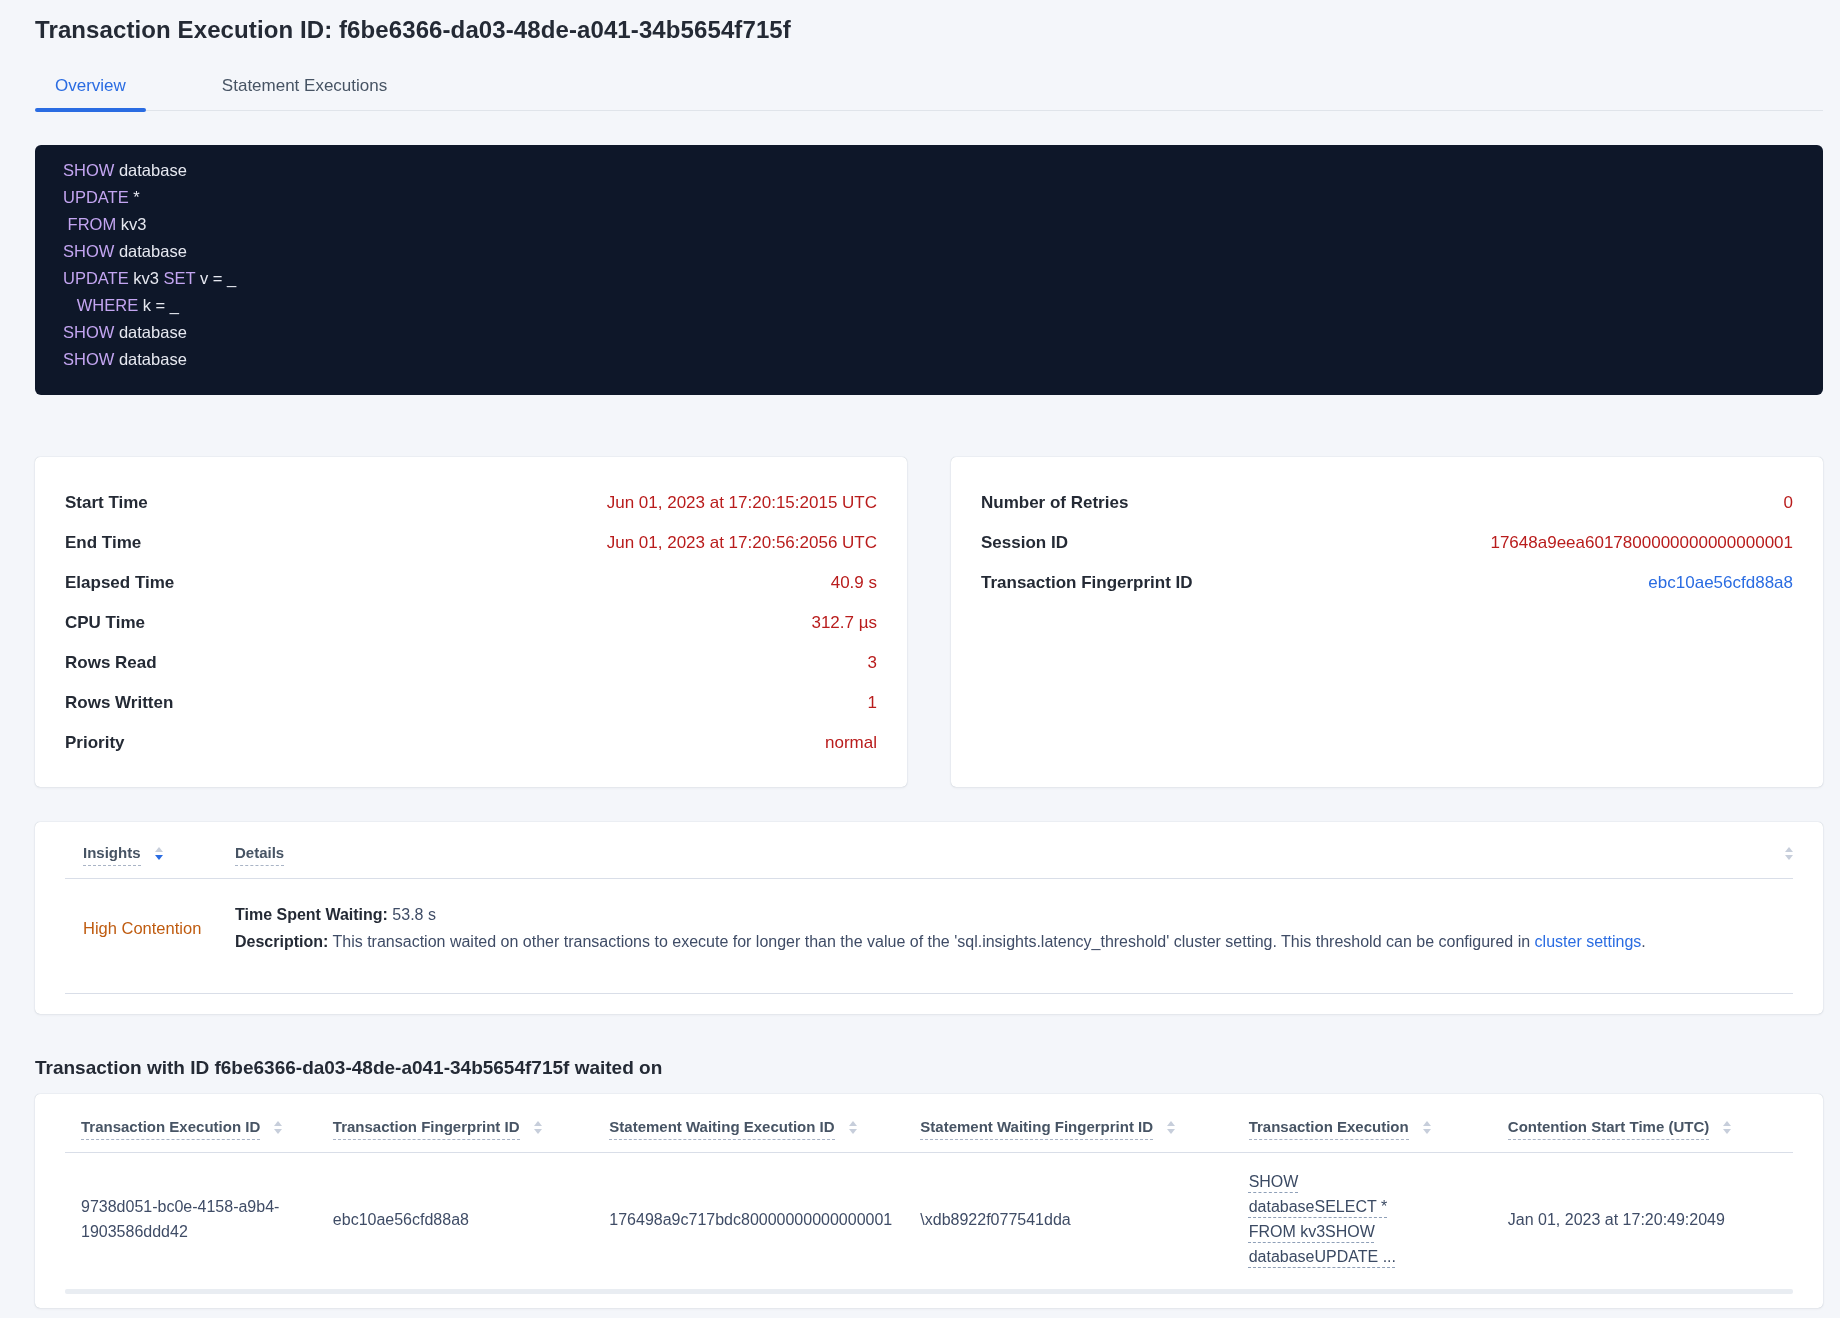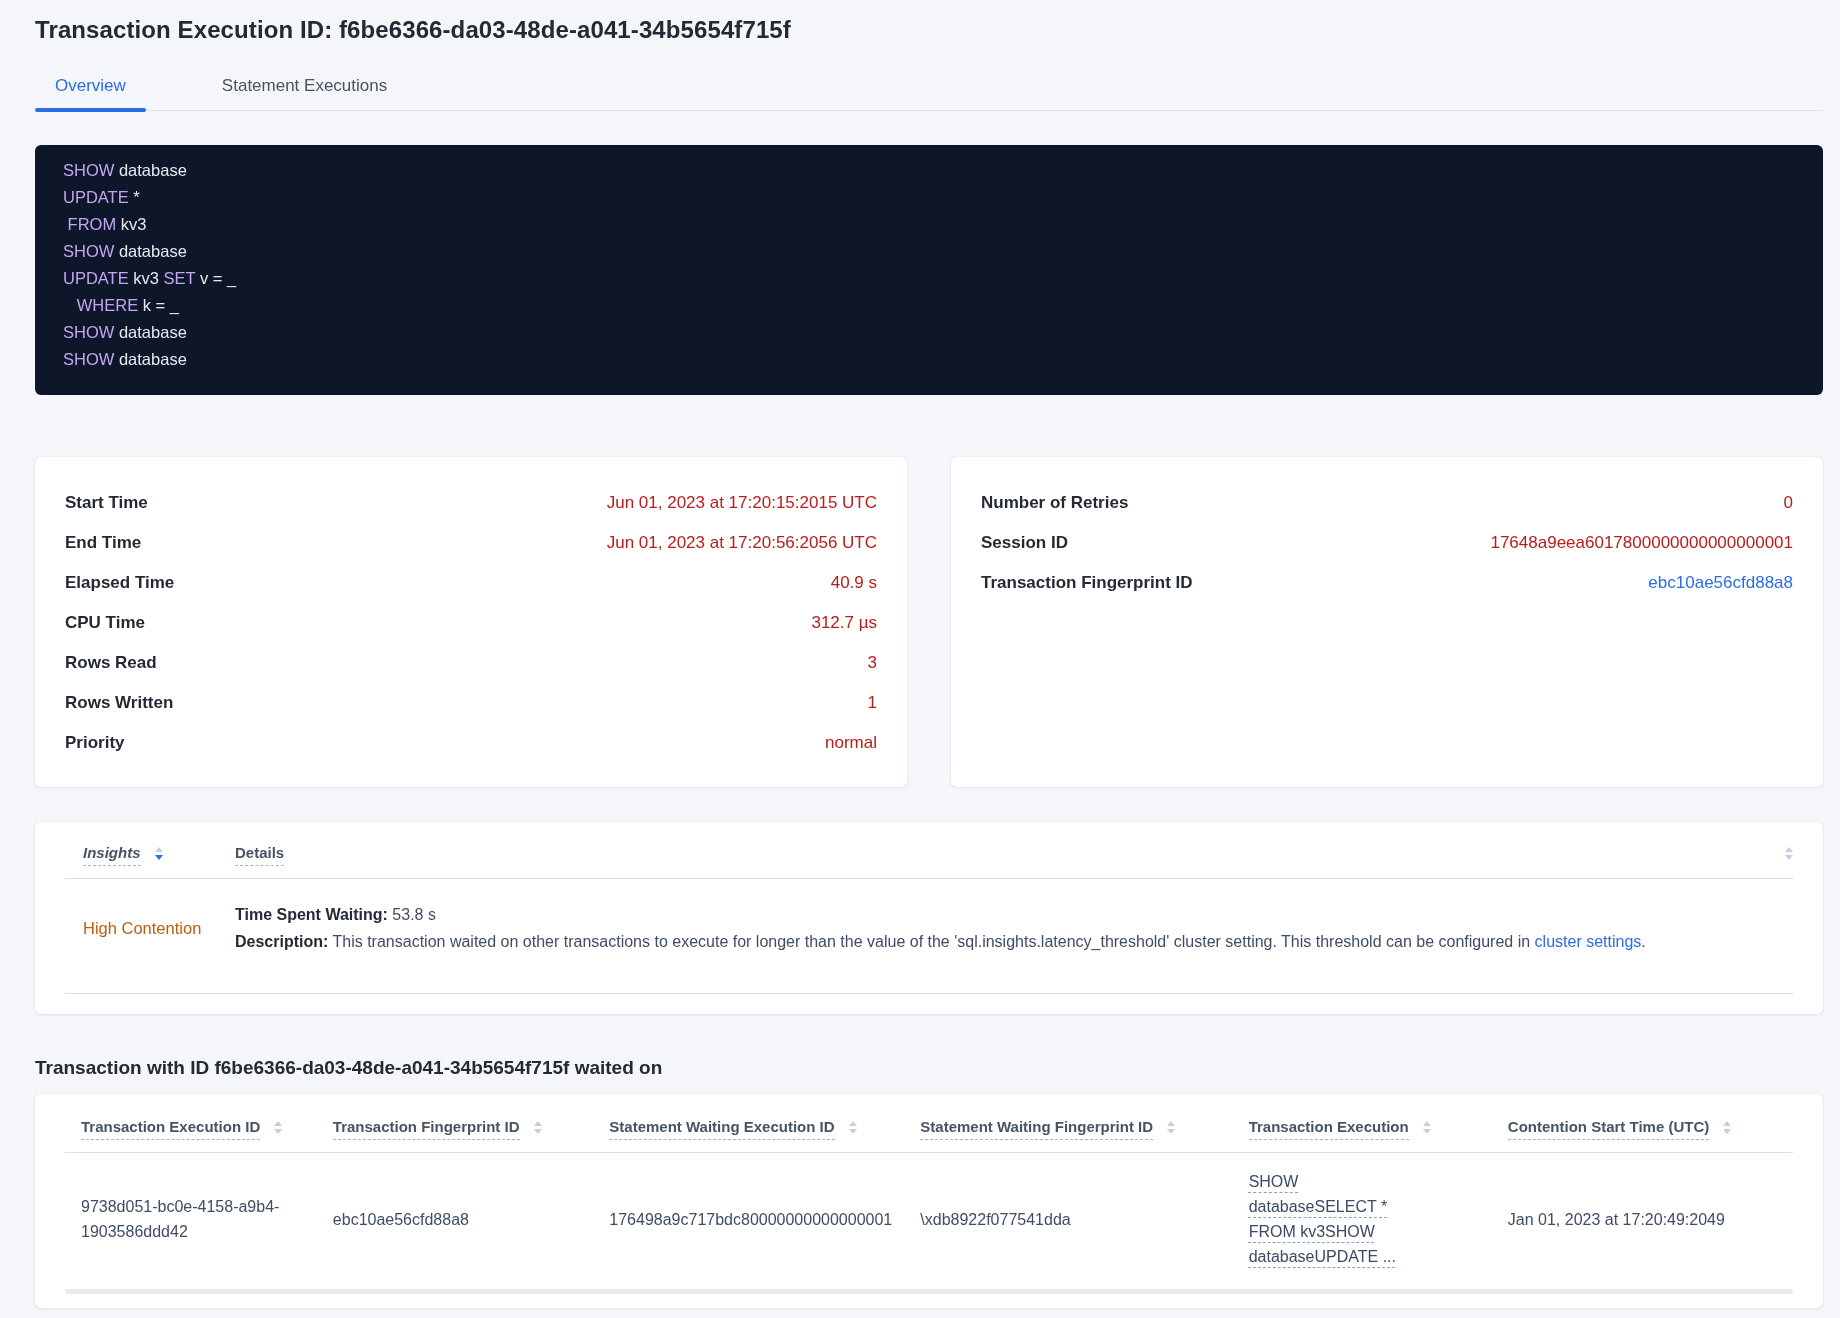--- a/index.html
+++ b/index.html
@@ -48,21 +48,21 @@
   .sort i { display:block; width:0; height:0; border-left:4.5px solid transparent; border-right:4.5px solid transparent; }
   .sort .up { border-bottom:5px solid #c7cedb; }
   .sort .down { border-top:5px solid #c7cedb; }
   .sort.desc .down { border-top-color:#2a6ce2; }
 
   .th-label { font-size:15px; font-weight:700; color:#475464; border-bottom:1px dashed #a9b4c6; padding-bottom:4px; cursor:pointer; }
 
   
   .insights-card { margin-top:35px; padding:0 30px 20px; }
   .ins-header { display:flex; align-items:flex-start; padding-top:22px; }
-  .ins-col1 { width:170px; padding-left:18px; display:flex; align-items:flex-start;font-style:italic; }
+  .ins-col1 { width:170px; padding-left:18px; display:flex; align-items:flex-start; }
   .ins-col2 { flex:1; display:flex; align-items:flex-start; justify-content:space-between; }
   .hdr-divider { height:1px; background:#d9dee8; margin-top:12px; }
   .ins-row { display:flex; align-items:center; padding:22px 0 26px; }
   .ins-name { width:170px; padding-left:18px; font-size:16.5px; color:#bf5b0f; }
   .ins-details { flex:1; font-size:16px; color:#3f4c66; line-height:27px; }
   .bold-lbl { font-weight:700; color:#242a35; }
   .text-link { color:#2a6ce2; cursor:pointer;text-align:center; }
 
   
   .waited-heading { margin-top:43px; font-size:19px; font-weight:700; color:#242a35; }

